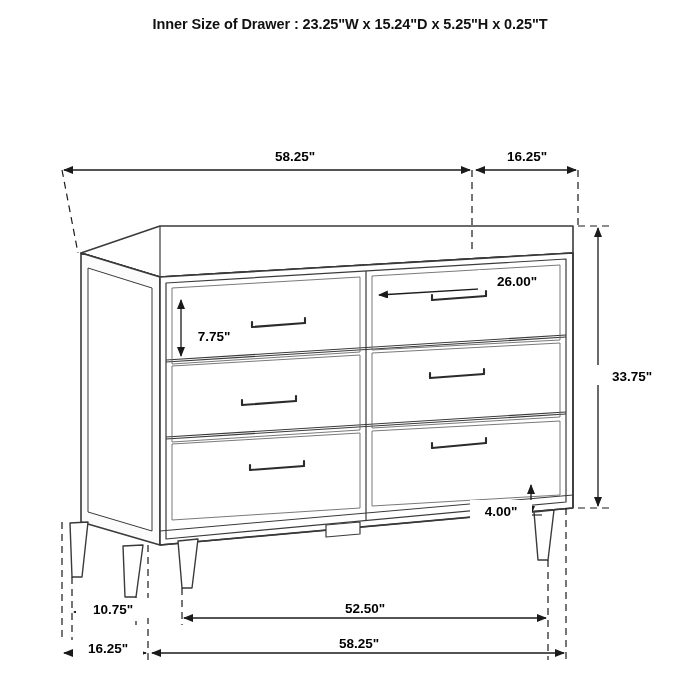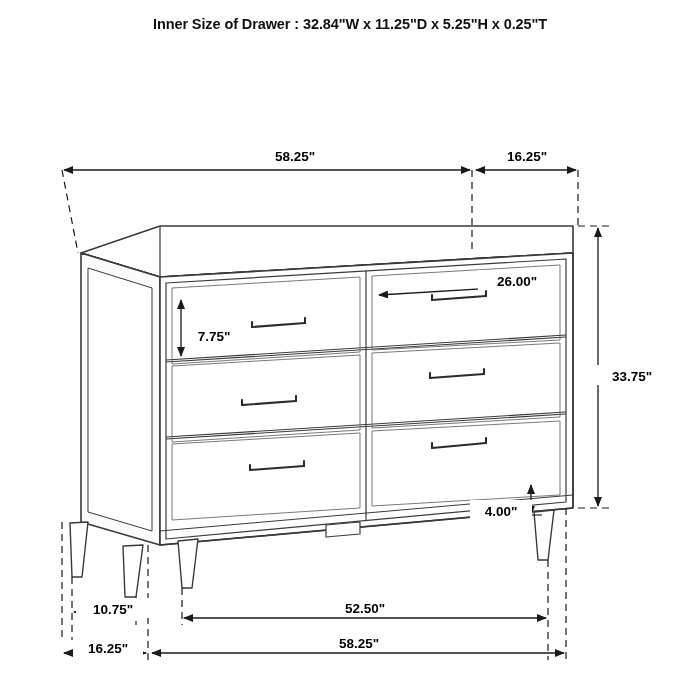--- a/index.html
+++ b/index.html
@@ -43,21 +43,21 @@
     font-size: 13.5px;
     font-weight: bold;
     fill: #000000;
   }
 </style>
 </head>
 <body>
 
 <div id="stage">
 
-  <div class="title">Inner Size of Drawer : 32.84"W x 11.25"D x 5.25"H x 0.25"T</div>
+  <div class="title">Inner Size of Drawer : 23.25"W x 15.24"D x 5.25"H x 0.25"T</div>
 
   <svg class="diagram" viewBox="0 0 700 700">
     <defs>
       <marker id="arrEnd" markerWidth="10" markerHeight="8" refX="9" refY="4" orient="auto" markerUnits="userSpaceOnUse">
         <path d="M0,0 L10,4 L0,8 z" fill="#1a1a1a"></path>
       </marker>
       <marker id="arrStart" markerWidth="10" markerHeight="8" refX="1" refY="4" orient="auto" markerUnits="userSpaceOnUse">
         <path d="M10,0 L0,4 L10,8 z" fill="#1a1a1a"></path>
       </marker>
     </defs>

